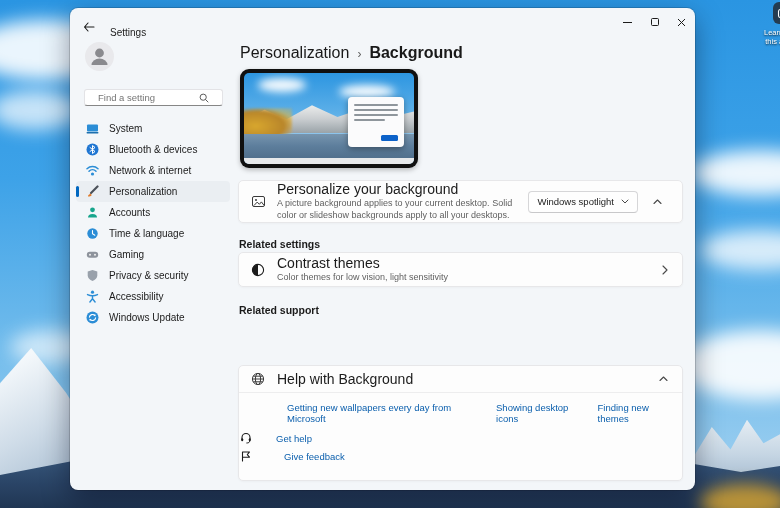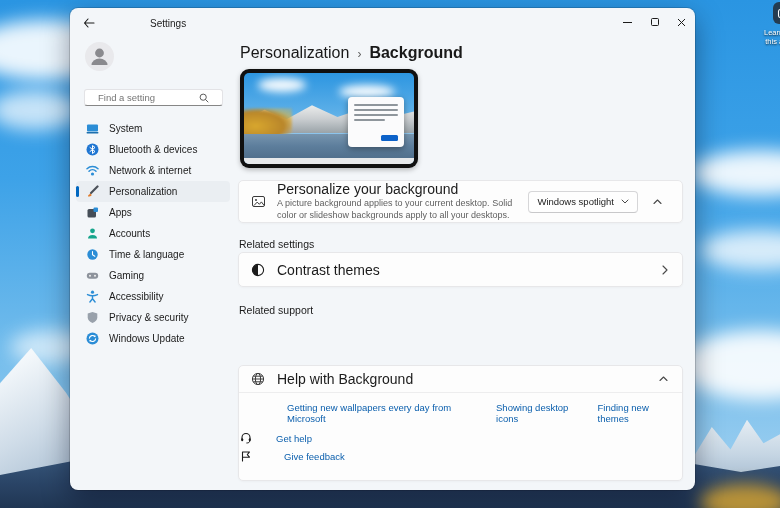--- a/index.html
+++ b/index.html
@@ -33,21 +33,21 @@
   .cam-badge { width:22px; height:22px; margin:0 auto; border-radius:6px;
     background:rgba(35,35,40,.78); display:flex; align-items:center; justify-content:center; }
   .desk-widget .lbl { margin-top:4px; font-size:7.5px; line-height:1.25; color:#fff;
     text-shadow:0 1px 2px rgba(0,0,0,.85); }
 
   
   .window { position:absolute; left:70px; top:8px; width:625px; height:482px;
     background:#f3f6f9; border-radius:8px; overflow:hidden;
     box-shadow:0 10px 28px rgba(0,0,20,.4), 0 0 0 1px rgba(0,0,0,.15); }
 
-  .titlebar { position:absolute; top:0; left:0; right:0; height:30px; display:flex; align-items:center;gap:40px; }
+  .titlebar { position:absolute; top:0; left:0; right:0; height:30px; display:flex; align-items:flex-end; }
   .back-btn { width:26px; height:22px; margin-left:6px; display:flex; align-items:center; justify-content:center; border-radius:4px; }
   .tb-title { font-size:10px; color:#1b1b1b; margin-left:8px; }
   .tb-controls { position:absolute; right:0; top:0; height:28px; display:flex; }
   .tb-btn { width:27px; height:28px; display:flex; align-items:center; justify-content:center; }
   .glyph-min { width:9px; height:1px; background:#1b1b1b; }
   .glyph-max { width:8px; height:8px; border:1px solid #1b1b1b; border-radius:1.5px; }
 
   
   .sidebar { position:absolute; left:0; top:30px; width:168px; bottom:0; }
   .avatar { position:absolute; left:15px; top:4px; width:29px; height:29px; border-radius:50%;
@@ -102,21 +102,21 @@
   .card-title { font-size:14px; color:#1b1b1b; }
   .card-sub { font-size:9px; color:#5f5f5f; line-height:1.3; margin-top:1px; }
   .personalize-card { top:142px; height:43px; }
   .personalize-card .row { height:100%; padding-right:12px; }
   .pz-text { flex:1; padding-right:10px; }
   .dropdown { height:22px; min-width:98px; background:#fefefe; border:1px solid #d6d6d8;
     border-bottom-color:#c8c8ca; border-radius:4px; display:flex; align-items:center;
     justify-content:space-between; padding:0 8px; font-size:9.5px; color:#1b1b1b; gap:7px; cursor:default;}
   .expander { width:26px; display:flex; justify-content:center; margin-left:6px; }
 
-  .section-h { position:absolute; left:1px; font-size:10.5px; font-weight:400; color:#1b1b1b; }
+  .section-h { position:absolute; left:1px; font-size:10.5px; font-weight:700; color:#1b1b1b; }
   .h-settings { top:200px; }
   .h-support  { top:266px; }
 
   .contrast-card { top:214px; height:35px; }
   .contrast-card .row { height:100%; padding-right:14px; }
   .chev-right { margin-left:auto; }
 
   .help-card { top:279px; height:116px;margin-top:48px; }
   .help-head { height:27px; display:flex; align-items:center; padding-right:14px;
     border-bottom:1px solid #ededee; }
@@ -236,29 +236,20 @@
       <div class="nav-item selected">
         <span class="nav-ico">
           <svg width="13" height="13" viewBox="0 0 13 13">
               <path d="M5 8 L11.5 1.5" stroke="#4a5058" stroke-width="2.2" stroke-linecap="round"></path>
               <path d="M2 11.5 C2 9.5 3.5 9.8 4.2 8.5 L5.8 10 C5 11.2 3.8 11.5 2 11.5 Z" fill="#e07b2a"></path>
             </svg>
         </span>
         <span>Personalization</span>
       </div>
 
-      <div class="nav-item">
-        <span class="nav-ico">
-          <svg width="13" height="13" viewBox="0 0 13 13">
-              <rect x="1.5" y="3" width="8.5" height="8.5" rx="1.5" fill="#454d57"></rect>
-              <rect x="7.5" y="1.5" width="4.5" height="4.5" rx="1" fill="#2b8dd6"></rect>
-            </svg>
-        </span>
-        <span>Apps</span>
-      </div>
 
       <div class="nav-item">
         <span class="nav-ico">
           <svg width="13" height="13" viewBox="0 0 13 13">
               <circle cx="6.5" cy="3.8" r="2.4" fill="#17a58c"></circle>
               <path d="M2 11.5 a4.5 3.6 0 0 1 9 0 Z" fill="#17a58c"></path>
             </svg>
         </span>
         <span>Accounts</span>
       </div>
@@ -280,34 +271,34 @@
               <circle cx="4" cy="6.8" r="1" fill="#f0f0f0"></circle>
               <circle cx="9" cy="6.8" r="1" fill="#f0f0f0"></circle>
             </svg>
         </span>
         <span>Gaming</span>
       </div>
 
       <div class="nav-item">
         <span class="nav-ico">
           <svg width="13" height="13" viewBox="0 0 13 13">
+              <path d="M6.5 1 L11.3 2.6 V6.2 C11.3 9.2 9.3 10.9 6.5 12 C3.7 10.9 1.7 9.2 1.7 6.2 V2.6 Z" fill="#99a1ab"></path>
+            </svg>
+        </span>
+        <span>Privacy &amp; security</span>
+      </div>
+
+      <div class="nav-item">
+        <span class="nav-ico">
+          <svg width="13" height="13" viewBox="0 0 13 13">
               <circle cx="6.5" cy="2.2" r="1.6" fill="#2b8dd6"></circle>
               <path d="M1.5 4.6 c3.3 1.5 6.7 1.5 10 0 M6.5 6.5 v2.3 M3.9 12 l2.6-3.2 2.6 3.2" fill="none" stroke="#2b8dd6" stroke-width="1.4" stroke-linecap="round" stroke-linejoin="round"></path>
             </svg>
         </span>
         <span>Accessibility</span>
-      </div>
-
-      <div class="nav-item">
-        <span class="nav-ico">
-          <svg width="13" height="13" viewBox="0 0 13 13">
-              <path d="M6.5 1 L11.3 2.6 V6.2 C11.3 9.2 9.3 10.9 6.5 12 C3.7 10.9 1.7 9.2 1.7 6.2 V2.6 Z" fill="#99a1ab"></path>
-            </svg>
-        </span>
-        <span>Privacy &amp; security</span>
       </div>
 
       <div class="nav-item">
         <span class="nav-ico">
           <svg width="13" height="13" viewBox="0 0 13 13">
               <circle cx="6.5" cy="6.5" r="6" fill="#2b8dd6"></circle>
               <path d="M3.4 6.2 a3.2 3.2 0 0 1 5.6-1.6 M9.6 6.8 a3.2 3.2 0 0 1 -5.6 1.6" fill="none" stroke="#fff" stroke-width="1.1" stroke-linecap="round"></path>
               <path d="M9.3 2.9 v1.9 h-1.9 Z" fill="#fff"></path>
               <path d="M3.7 10.1 v-1.9 h1.9 Z" fill="#fff"></path>
             </svg>
@@ -376,20 +367,21 @@
     <div class="card contrast-card">
       <div class="row">
         <span class="card-ico">
           <svg width="14" height="14" viewBox="0 0 14 14">
               <circle cx="7" cy="7" r="5.6" fill="none" stroke="#1b1b1b" stroke-width="1.1"></circle>
               <path d="M7 1.4 A5.6 5.6 0 0 0 7 12.6 Z" fill="#1b1b1b"></path>
             </svg>
         </span>
         <div>
           <div class="card-title">Contrast themes</div>
+          <div class="card-sub">Color themes for low vision, light sensitivity</div>
         </div>
         <span class="chev-right">
           <svg width="6" height="10" viewBox="0 0 6 10">
               <path d="M1 1 L5 5 L1 9" fill="none" stroke="#4a4a4a" stroke-width="1.1" stroke-linecap="round" stroke-linejoin="round"></path>
             </svg>
         </span>
       </div>
     </div>
 
     <div class="section-h h-support">Related support</div>

